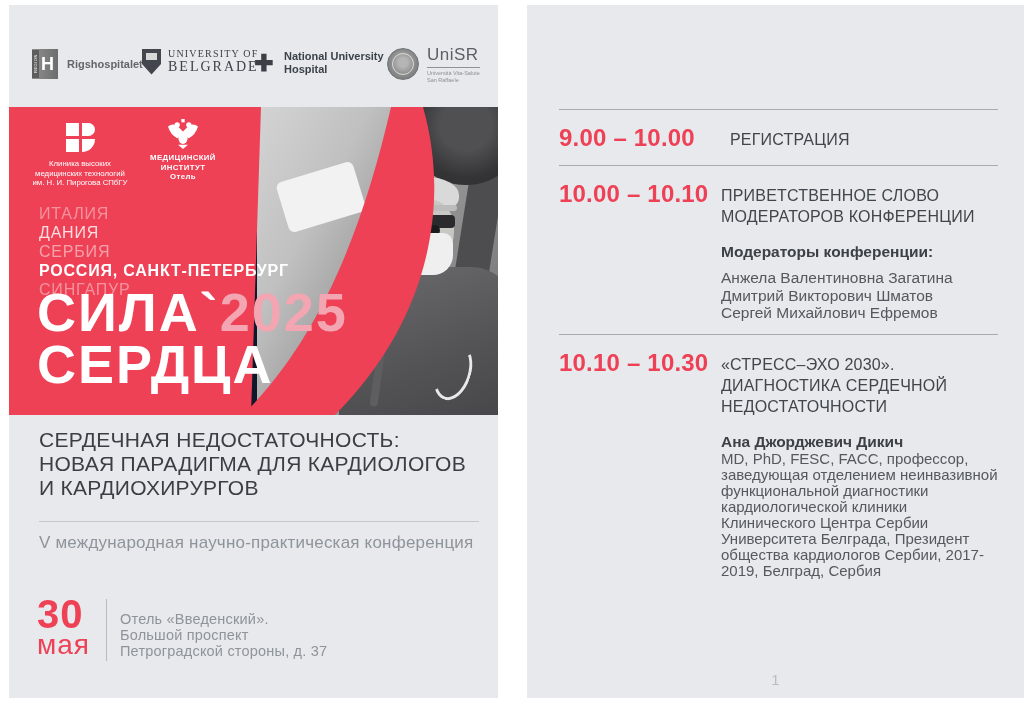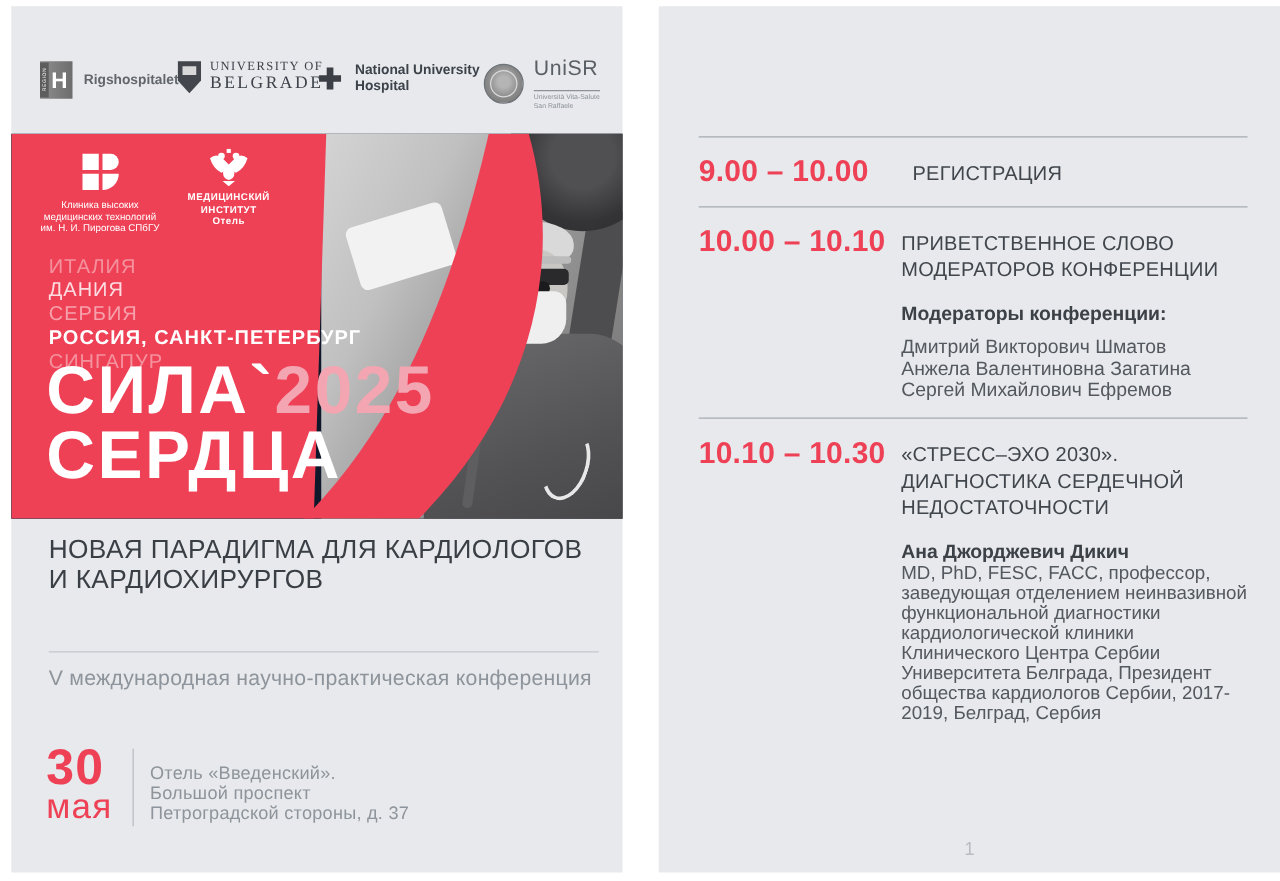--- a/index.html
+++ b/index.html
@@ -33,21 +33,21 @@
     text-align:center;font-weight:bold;}
   .nuh-text{margin-left:8px;font-size:11px;font-weight:bold;color:#3c424a;line-height:12.5px;}
   .unisr{left:378px;top:0px;}
   .seal{width:30px;height:30px;border-radius:50%;
     background:radial-gradient(circle at 50% 45%,#b5b5b5 20%,#8b8b8b 55%,#6f6f6f 100%);
     border:1.5px solid #6f7479;position:relative;}
   .seal:after{content:"";position:absolute;inset:4px;border-radius:50%;
     border:1px solid #d9d9d9;}
   .unisr-text{margin-left:8px;color:#5b6067;}
   .unisr-text .big{font-size:17px;letter-spacing:.5px;border-bottom:1px solid #8d9298;
-    padding-bottom:7px;}
+    padding-bottom:2px;}
   .unisr-text .tiny{font-size:5.5px;color:#8b9096;line-height:6.5px;margin-top:2px;}
 
   
   .banner{position:absolute;left:0;top:102px;width:489px;height:308px;
     background:#0f172a;overflow:hidden;}
   .photo{position:absolute;left:248px;top:0;width:241px;height:308px;
     background:linear-gradient(118deg,#d4d4d4 0%,#c0c0c0 28%,#979797 55%,#6e6e6e 100%);}
   .lamp{position:absolute;right:-28px;top:-42px;width:120px;height:120px;border-radius:50%;
     background:radial-gradient(circle,#505052 30%,#343436 62%,#2b2b2d 100%);}
   .lamp-arm{position:absolute;right:2px;top:60px;width:34px;height:120px;
@@ -237,20 +237,21 @@
       <div class="title">
         <div>
           <span>СИЛА</span><span class="apo">`</span><span class="year">2025</span>
         </div>
         <div>СЕРДЦА</div>
       </div>
     </div>
   </div>
 
   <div class="subtitle">
+    <div>СЕРДЕЧНАЯ НЕДОСТАТОЧНОСТЬ:</div>
     <div>НОВАЯ ПАРАДИГМА ДЛЯ КАРДИОЛОГОВ</div>
     <div>И КАРДИОХИРУРГОВ</div>
   </div>
 
   <div class="rule-left"></div>
   <div class="conf-type">V международная научно-практическая конференция</div>
 
   <div class="date-block">
     <div class="date-day">30</div>
     <div class="date-month">мая</div>
@@ -278,22 +279,22 @@
 
     <div class="slot slot-2">
       <div class="time">10.00 – 10.10</div>
       <div>
         <div class="slot-title">
           <div>ПРИВЕТСТВЕННОЕ СЛОВО</div>
           <div>МОДЕРАТОРОВ КОНФЕРЕНЦИИ</div>
         </div>
         <div class="mods-label">Модераторы конференции:</div>
         <div class="people">
+          <div>Анжела Валентиновна Загатина</div>
           <div>Дмитрий Викторович Шматов</div>
-          <div>Анжела Валентиновна Загатина</div>
           <div>Сергей Михайлович Ефремов</div>
         </div>
       </div>
     </div>
 
     <div class="rule"></div>
 
     <div class="slot slot-3">
       <div class="time">10.10 – 10.30</div>
       <div>

